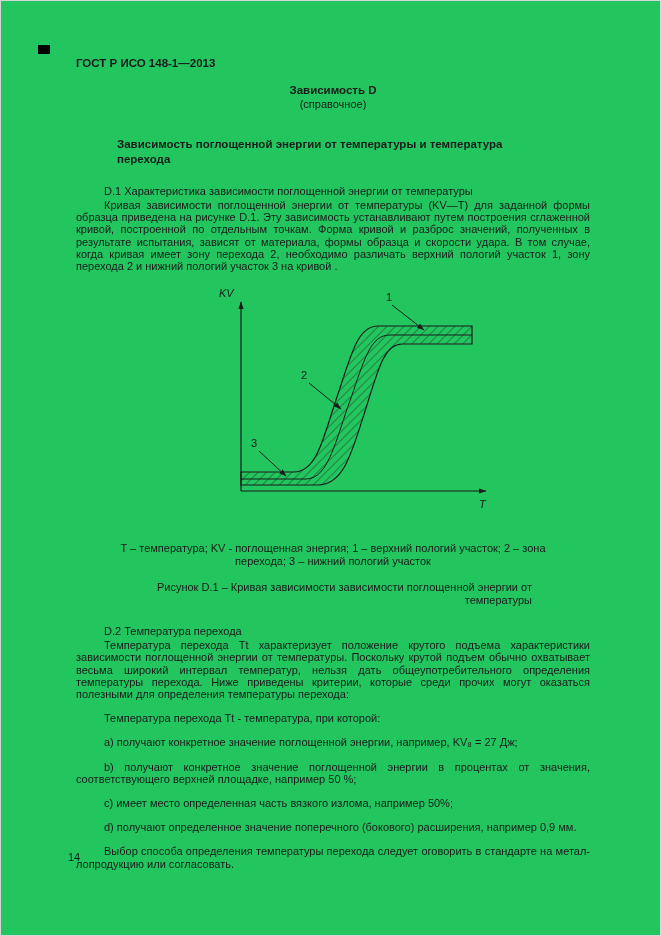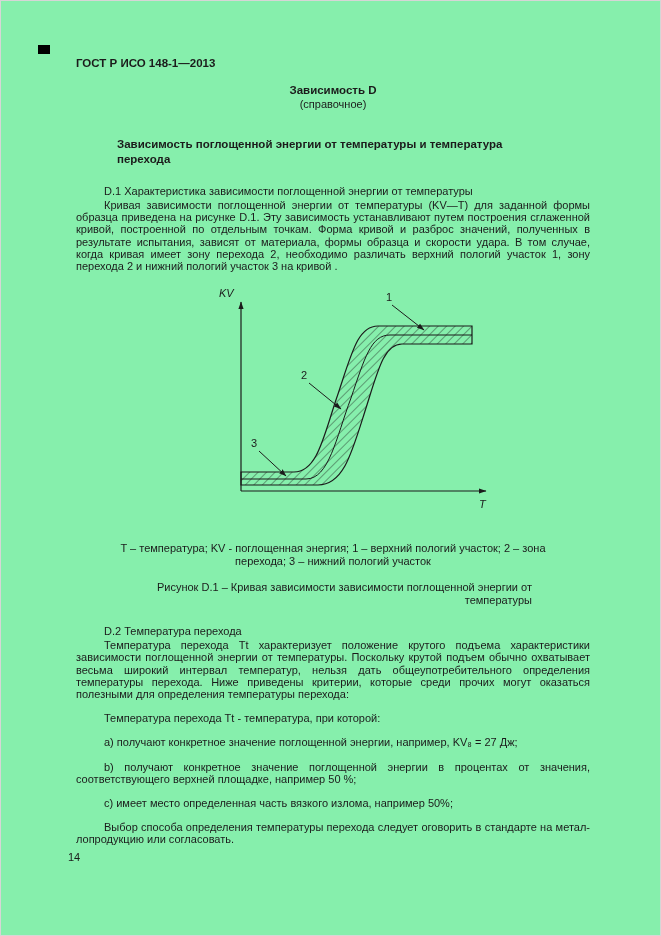--- a/index.html
+++ b/index.html
@@ -1,19 +1,19 @@
 <!DOCTYPE html>
 <html><head>
 <meta charset="utf-8">
 <style>
   * { box-sizing: border-box; }
   html, body { margin: 0; padding: 0; background: #ededed; }
   .page {
     width: 661px; height: 936px; margin: 0 auto; position: relative;
-    background: #86efac; border: 1px solid #d6d6d6; overflow: hidden;
+    background: #22c55e; border: 1px solid #d6d6d6; overflow: hidden;
     font-family: "Liberation Sans", "DejaVu Sans", sans-serif;
     color: #1b1b1b;
   }
   .corner-mark { position: absolute; left: 37px; top: 44px; width: 12px; height: 9px; background: #000; }
   .content { position: absolute; left: 75px; top: 56px; width: 514px; }
   .doc-header { font-weight: bold; font-size: 11.5px; line-height: 13px; }
   .app-title { text-align: center; font-weight: bold; font-size: 11.5px; line-height: 14px; margin-top: 13px; }
   .app-subtitle { text-align: center; font-weight: normal; font-size: 11px; line-height: 14px; }
   .main-heading { text-align: left; font-weight: bold; font-size: 11.5px; line-height: 15px; max-width: 432px; margin: 26px auto 0; }
   .sec-heading { font-weight: normal; font-size: 11px; line-height: 12px; margin: 18px 0 0; text-indent: 28px; }
@@ -78,17 +78,18 @@
       <div class="fig-legend">T – температура; KV -  поглощенная энергия; 1 –  верхний пологий участок; 2 – зона перехода; 3 – нижний пологий участок</div>
       <div class="fig-caption">Рисунок D.1 – Кривая зависимости зависимости поглощенной энергии от температуры</div>
     </div>
 
     <p class="sec-heading">D.2 Температура перехода</p>
     <p class="body">Температура перехода Тt характеризует положение крутого подъема характеристики зависимости поглощенной энергии от температуры. Поскольку крутой подъем обычно охватывает весьма широкий интервал температур, нельзя дать общеупотребительного определения температуры перехода. Ниже приведены критерии, которые среди прочих могут оказаться полезными для определения температуры перехода:</p>
     <p class="body no-gap">Температура перехода Тt -  температура, при которой:</p>
     <p class="body no-gap">a) получают конкретное значение поглощенной энергии, например, KV₈ = 27 Дж;</p>
     <p class="body no-gap">b) получают конкретное значение поглощенной энергии в процентах от значения, соответствующего верхней площадке, например 50 %;</p>
     <p class="body no-gap">c) имеет место определенная часть вязкого излома, например 50%;</p>
+    <p class="body no-gap">d) получают определенное значение  поперечного (бокового) расширения, например 0,9 мм.</p>
     <p class="body no-gap">Выбор способа определения температуры перехода следует  оговорить в стандарте на метал-лопродукцию или согласовать.</p>
   </div>
 
   <div class="page-number">14</div>
 </div>
 
 </body></html>

